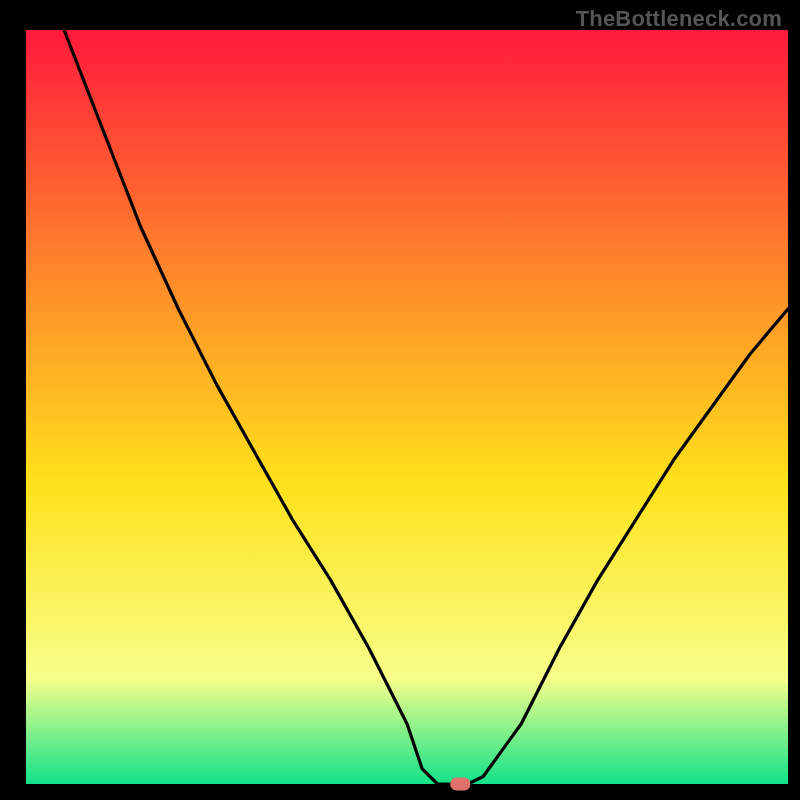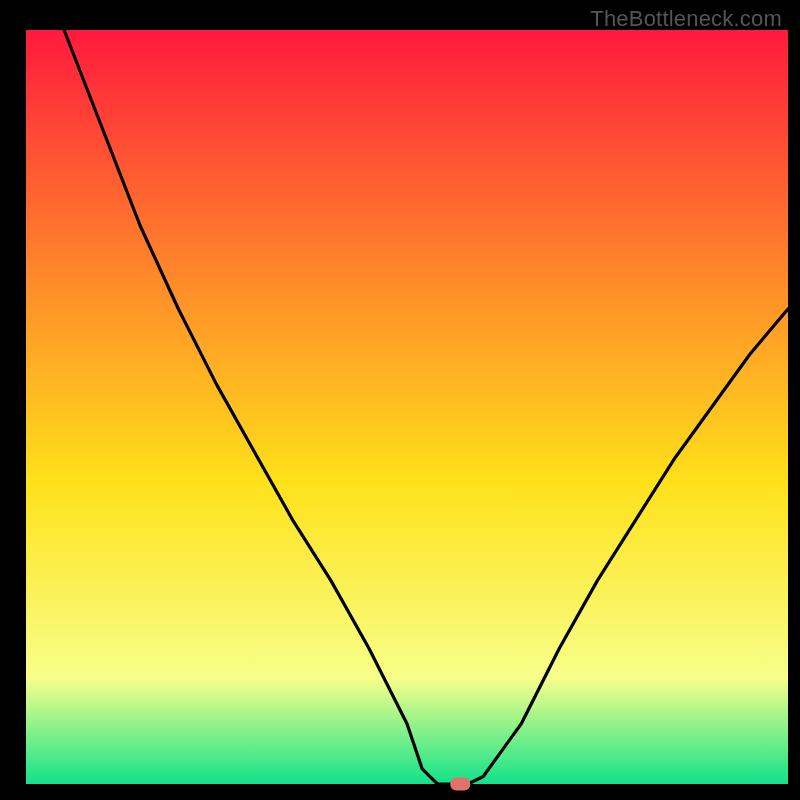--- a/index.html
+++ b/index.html
@@ -16,21 +16,21 @@
     width: 800px;
     height: 800px;
     background: #000;
   }
   .watermark {
     position: absolute;
     top: 6px;
     right: 18px;
     color: #555;
     font-size: 22px;
-    font-weight: 400;
+    font-weight: 700;
     letter-spacing: 0.2px;
     z-index: 10;
   }
   svg {
     display: block;
   }
 </style>
 </head>
 <body>
 

